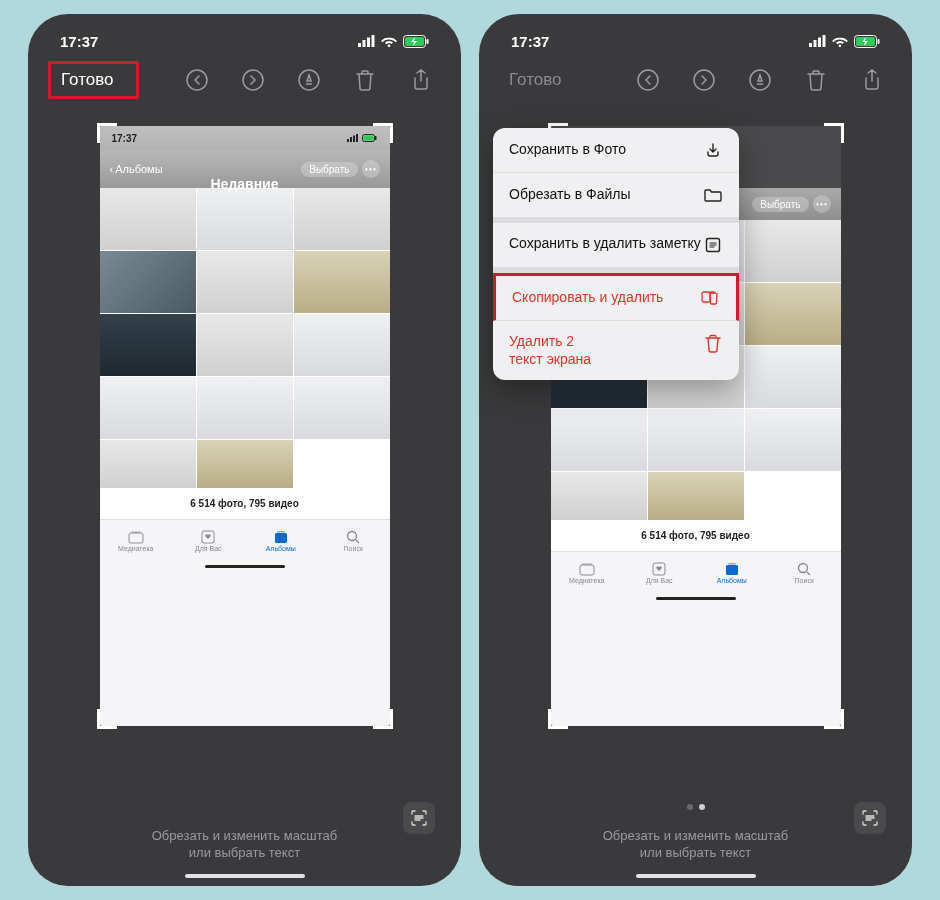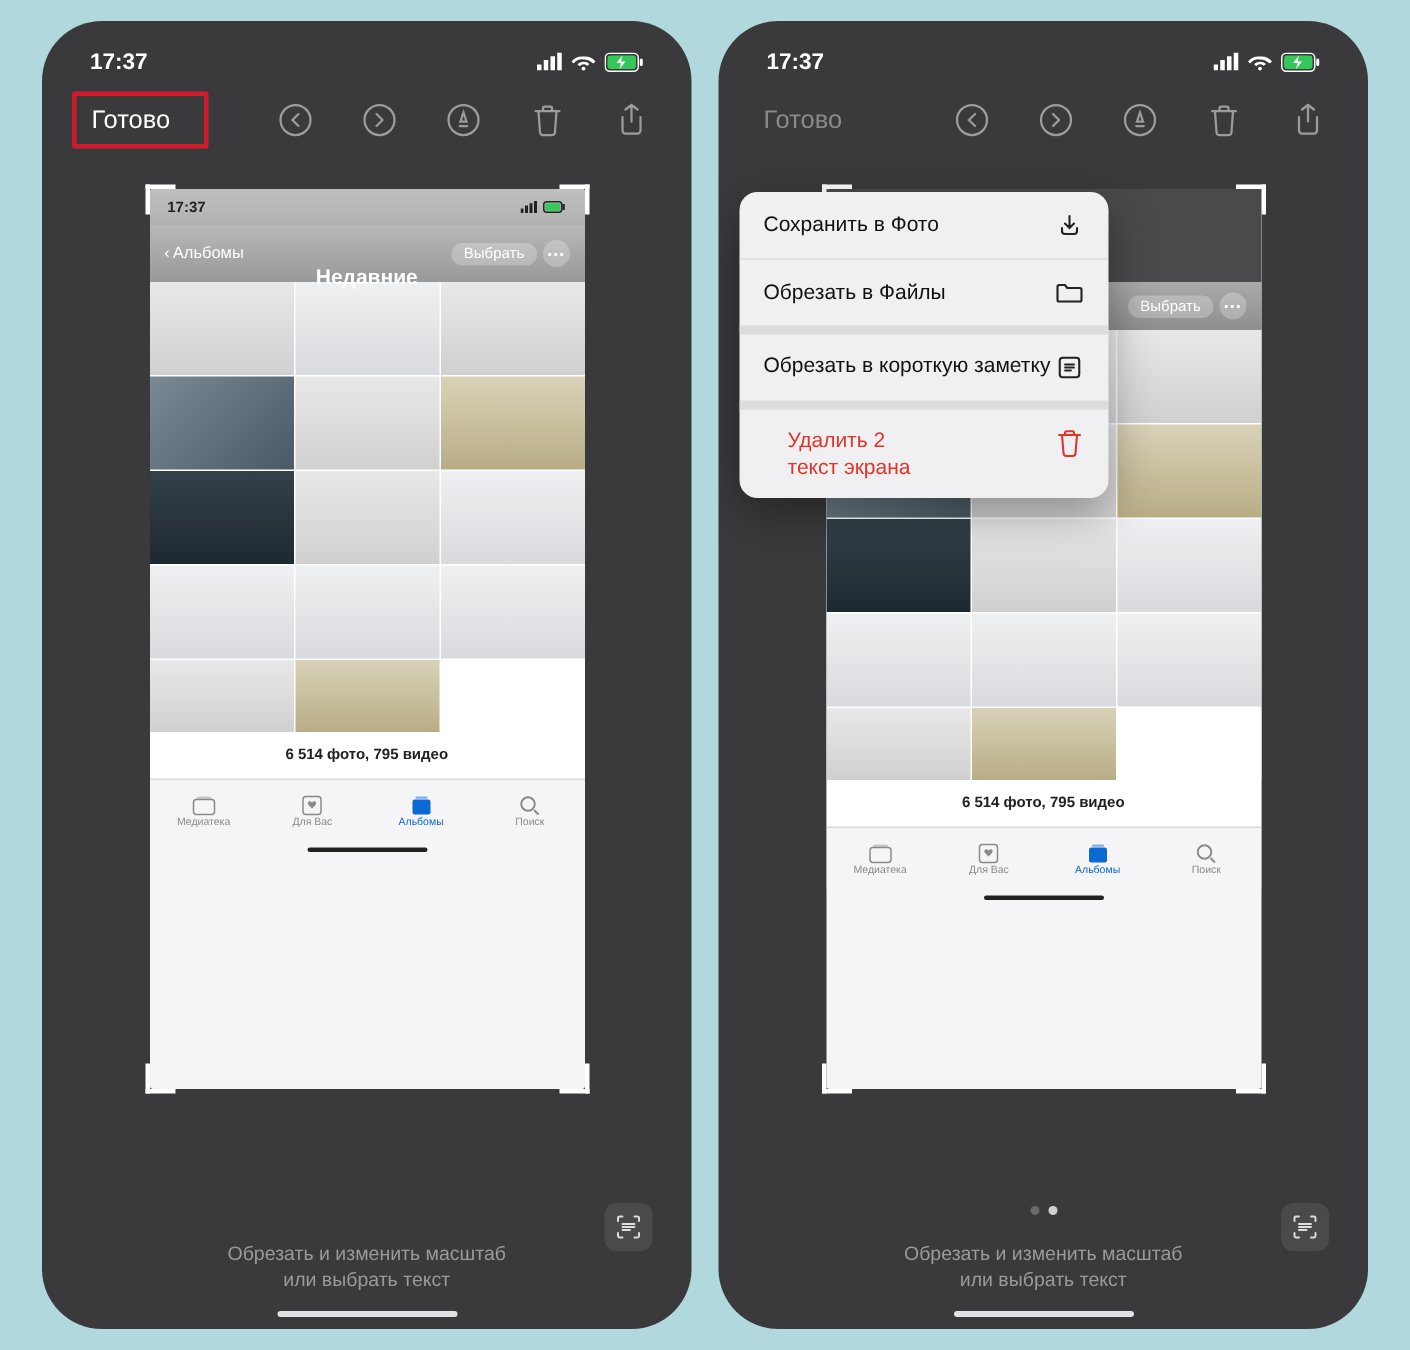--- a/index.html
+++ b/index.html
@@ -151,21 +151,21 @@
     position:absolute; top:114px; left:14px;
     width:246px; background:#f0f0f2; border-radius:12px;
     overflow:hidden; box-shadow:0 10px 30px rgba(0,0,0,0.35);
     z-index:50;
   }
   .menu-row {
     display:flex; justify-content:space-between; align-items:center;
     padding:12px 16px; font-size:14px; color:#111;
     border-bottom:1px solid #ddd; cursor:pointer;
   }
-  .menu-row:last-child{border-bottom:none;margin-left:16px;}
+  .menu-row:last-child{border-bottom:none;}
   .menu-row.sep-thick{border-bottom:6px solid #dcdcde;}
   .menu-row.two-line{align-items:flex-start;}
   .menu-row .label{line-height:1.25;}
   .menu-row.danger{color:#e0352b;}
   .menu-ico{width:20px;height:20px;display:flex;align-items:center;justify-content:center;flex:none;}
   .peek-strip {
     position:absolute; top:156px; right:0; width:40px; height:166px;
     background:#c7c7cb; border-radius:2px 0 0 2px; opacity:.55;
     display:flex; flex-direction:column; font-size:8px; color:#444; padding:4px 2px;
   }
@@ -416,25 +416,34 @@
     </div>
     <div class="menu-row sep-thick">
       <span class="label">Обрезать в Файлы</span>
       <span class="menu-ico">
           <svg width="18" height="16" viewBox="0 0 18 16">
             <path d="M2 3h4l1.5 2H16a1 1 0 011 1v7a1 1 0 01-1 1H2a1 1 0 01-1-1V4a1 1 0 011-1z" fill="none" stroke="#222" stroke-width="1.4"></path>
           </svg>
         </span>
     </div>
     <div class="menu-row sep-thick two-line">
-      <span class="label">Обрезать в короткую заметку</span>
+      <span class="label">Сохранить в удалить заметку</span>
       <span class="menu-ico">
           <svg width="18" height="18" viewBox="0 0 18 18">
             <rect x="2.5" y="2.5" width="13" height="13" rx="2" fill="none" stroke="#222" stroke-width="1.4"></rect>
             <path d="M6 7h6M6 9h6M6 11h4" stroke="#222" stroke-width="1.2" stroke-linecap="round"></path>
+          </svg>
+        </span>
+    </div>
+    <div class="menu-row danger highlight-red" style="border-radius:0;">
+      <span class="label">Скопировать и удалить</span>
+      <span class="menu-ico">
+          <svg width="20" height="20" viewBox="0 0 20 20">
+            <rect x="2" y="4" width="8" height="10" rx="1.5" fill="none" stroke="#e0352b" stroke-width="1.3"></rect>
+            <path d="M9 5h7M11 5V4h3v1M10 5l.6 10a1 1 0 001 1h3.8a1 1 0 001-1L17 5" fill="none" stroke="#e0352b" stroke-width="1.3"></path>
           </svg>
         </span>
     </div>
     <div class="menu-row danger two-line">
       <span class="label"><span>Удалить 2</span><br><span>текст экрана</span></span>
       <span class="menu-ico">
           <svg width="18" height="20" viewBox="0 0 18 20">
             <path d="M2 5h14M6 5V3.5A1 1 0 017 2.5h4a1 1 0 011 1V5M4 5l1 12a2 2 0 002 2h4a2 2 0 002-2l1-12" fill="none" stroke="#e0352b" stroke-width="1.4" stroke-linecap="round"></path>
           </svg>
         </span>

